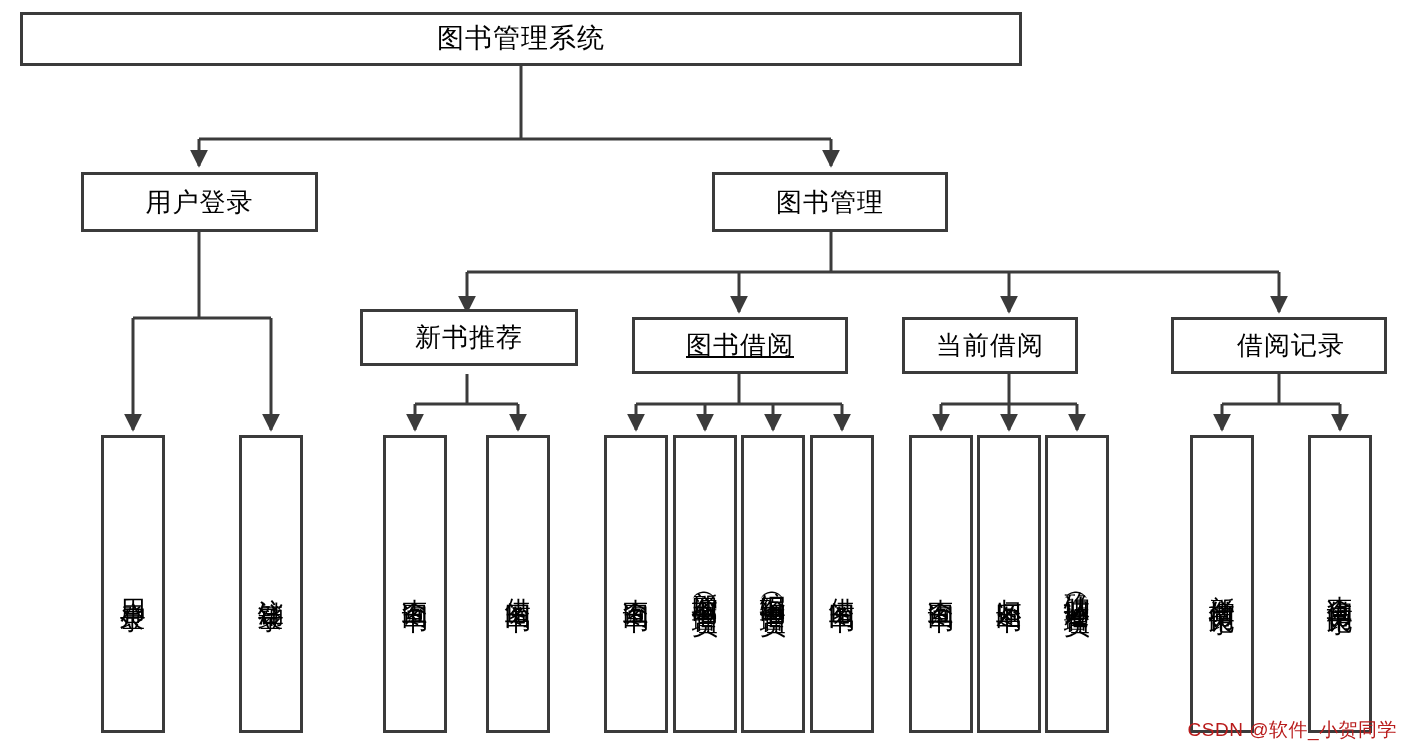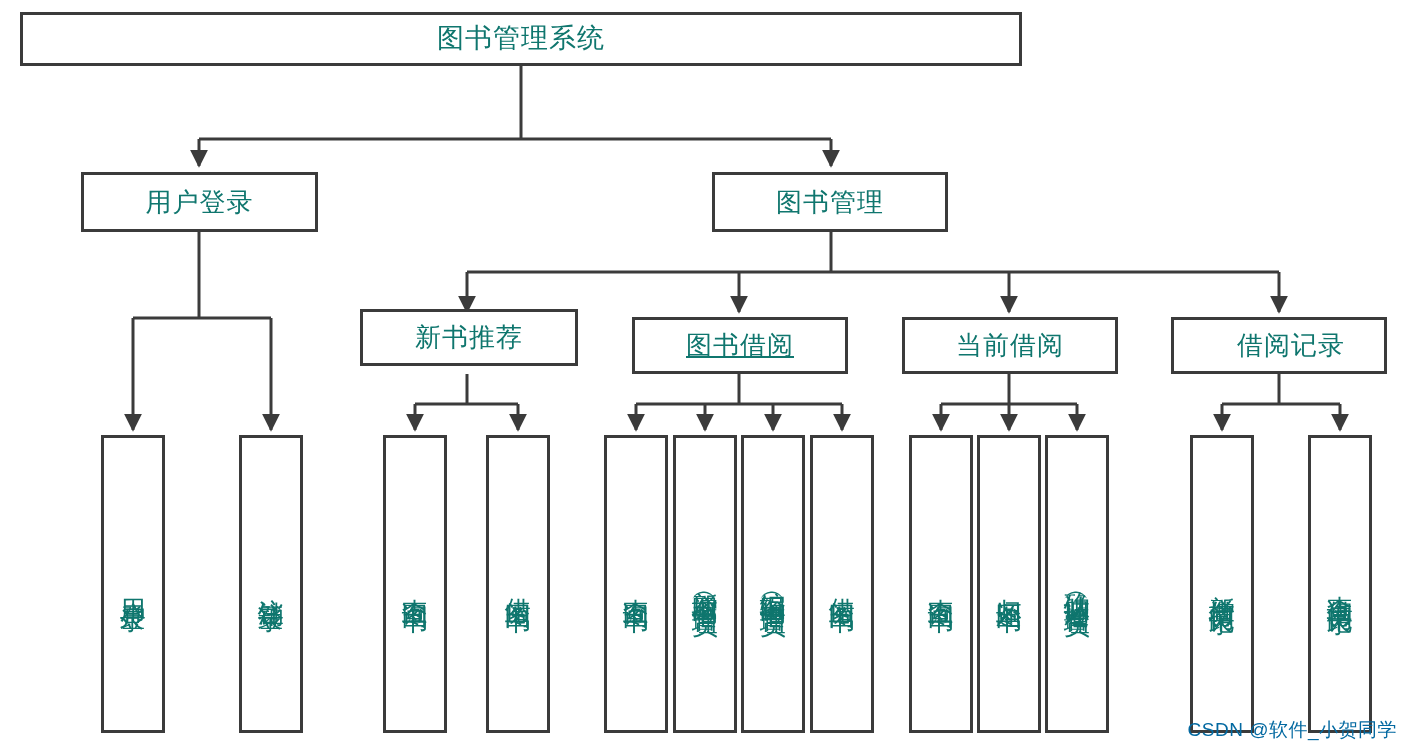--- a/index.html
+++ b/index.html
@@ -22,21 +22,21 @@
     height: 747px;
   }
   .node {
     position: absolute;
     box-sizing: border-box;
     border: 3px solid #3b3b3b;
     background: #ffffff;
     display: flex;
     align-items: center;
     justify-content: center;
-    color: #0f766e;
+    color: #000000;
   }
   .node-h {
     font-size: 26px;
     line-height: 1.1;
     letter-spacing: 1px;
     white-space: nowrap;
   }
   .node-v {
     font-size: 26px;
     line-height: 1.18;
@@ -56,21 +56,21 @@
     top: 0;
     width: 1405px;
     height: 747px;
     pointer-events: none;
   }
   .watermark {
     position: absolute;
     right: 8px;
     bottom: 4px;
     font-size: 19px;
-    color: #0369a1;
+    color: #b91c1c;
     white-space: nowrap;
     letter-spacing: 0.5px;
   }
 </style>
 </head>
 <body>
 
 <div id="diagram-root">
 
   <svg class="connector-layer" viewBox="0 0 1405 747" width="1405" height="747" xmlns="http://www.w3.org/2000/svg">
@@ -133,21 +133,21 @@
   <div class="node node-h" style="left:712px; top:172px; width:236px; height:60px;">
     <span>图书管理</span>
   </div>
 
   <div class="node node-h" style="left:360px; top:309px; width:218px; height:57px;">
     <span>新书推荐</span>
   </div>
   <div class="node node-h" style="left:632px; top:317px; width:216px; height:57px;text-decoration:underline;">
     <span>图书借阅</span>
   </div>
-  <div class="node node-h" style="left:902px; top:317px; width:216px; height:57px;">
+  <div class="node node-h" style="left:902px; top:317px; width:176px; height:57px;">
     <span>当前借阅</span>
   </div>
   <div class="node node-h" style="left:1171px; top:317px; width:216px; height:57px;padding-left:24px;">
     <span>借阅记录</span>
   </div>
 
   <div class="node node-v" style="left:101px; top:435px; width:64px; height:298px;">
     <span>用户登录</span>
   </div>
   <div class="node node-v" style="left:239px; top:435px; width:64px; height:298px;">

